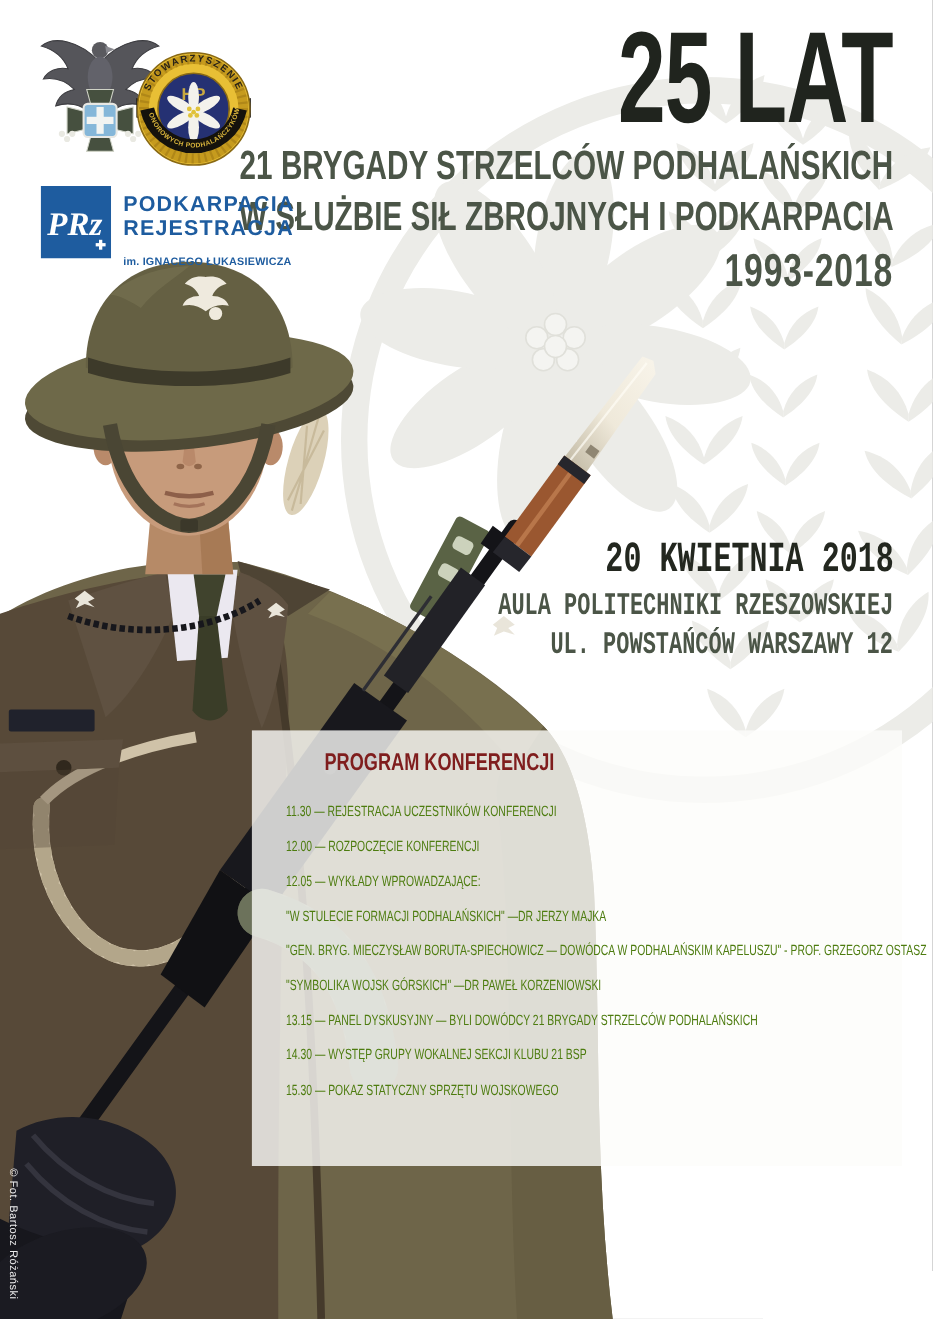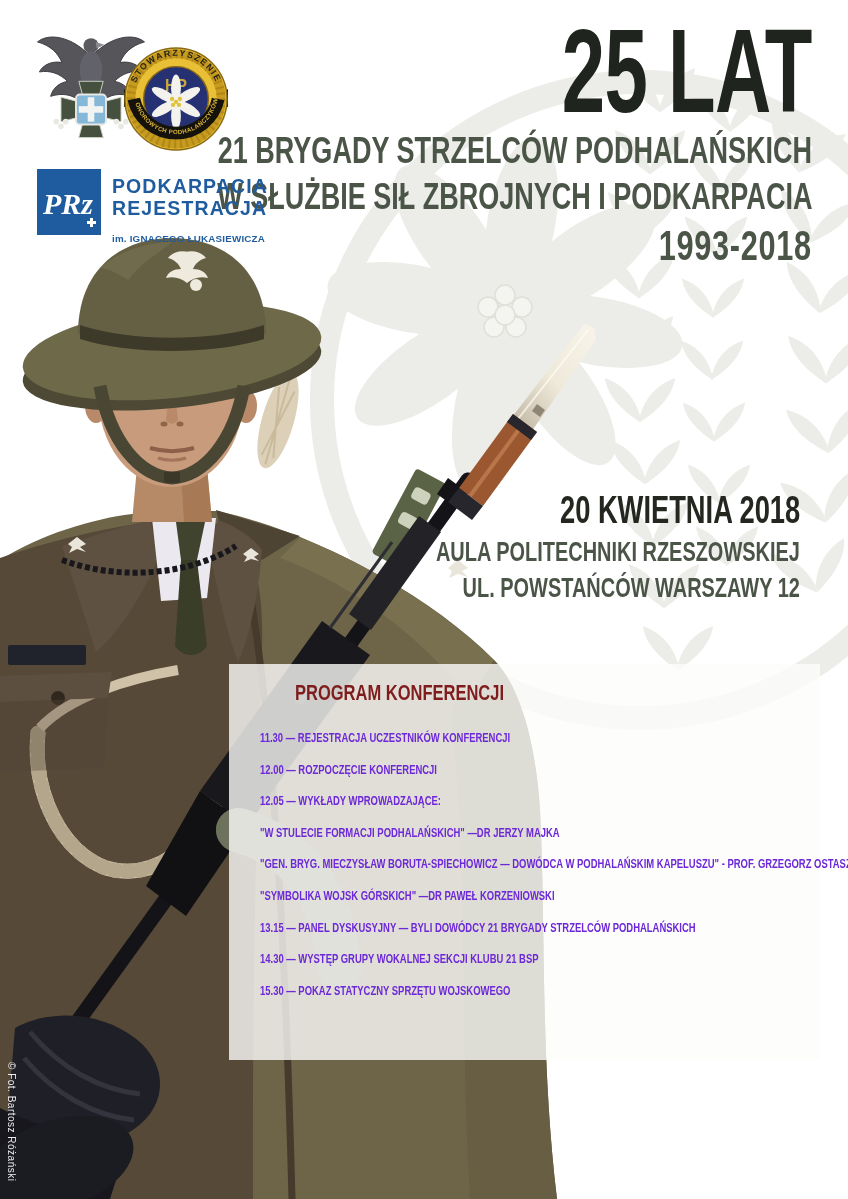--- a/index.html
+++ b/index.html
@@ -24,29 +24,29 @@
   .prz-l3{font-size:9.8px;font-weight:bold;letter-spacing:0.2px;margin-top:14px;}
   
   .title-block{position:absolute;right:36px;top:14px;text-align:right;}
   .main-title{font-size:118px;line-height:114px;font-weight:bold;color:#20241e;}
   .main-title .sx{transform:scaleX(0.66);letter-spacing:-1px;}
   .subtitle{font-size:37px;line-height:45.5px;font-weight:bold;color:#4b5547;}
   .subtitle .sx{transform:scaleX(0.73);}
   .years{font-size:42px;line-height:53px;font-weight:bold;color:#4b5547;letter-spacing:1px;}
   .years .sx{transform:scaleX(0.73);}
   
-  .date-block{position:absolute;right:48px;top:486px;text-align:right;}
+  .date-block{position:absolute;right:36px;top:486px;text-align:right;font-family:Liberation Mono, monospace;}
   .event-date{font-size:39px;line-height:47px;font-weight:bold;color:#23271f;}
   .event-date .sx{transform:scaleX(0.70);}
   .venue{font-size:28.5px;line-height:36px;font-weight:bold;color:#4b5547;}
   .venue .sx{transform:scaleX(0.70);}
   
   .prog-head{font-size:22px;line-height:30px;font-weight:bold;color:#7f1d1d;margin-bottom:14px;margin-left:35px;}
   .prog-head .sx{transform:scaleX(0.75);transform-origin:0 50%;}
-  .prog-line{font-size:13.5px;line-height:31.6px;font-weight:bold;color:#6d28d9;}
+  .prog-line{font-size:13.5px;line-height:31.6px;font-weight:normal;color:#4d7c0f;}
   .prog-line .sx{transform:scaleX(0.70);transform-origin:0 50%;}
   
   .credit{position:absolute;left:17px;top:1062px;z-index:6;color:#ffffff;font-size:10px;
           letter-spacing:0.5px;white-space:nowrap;transform:rotate(90deg);transform-origin:0 0;opacity:0.92;}
 </style>
 </head>
 <body>
 
 <div class="poster">
 

